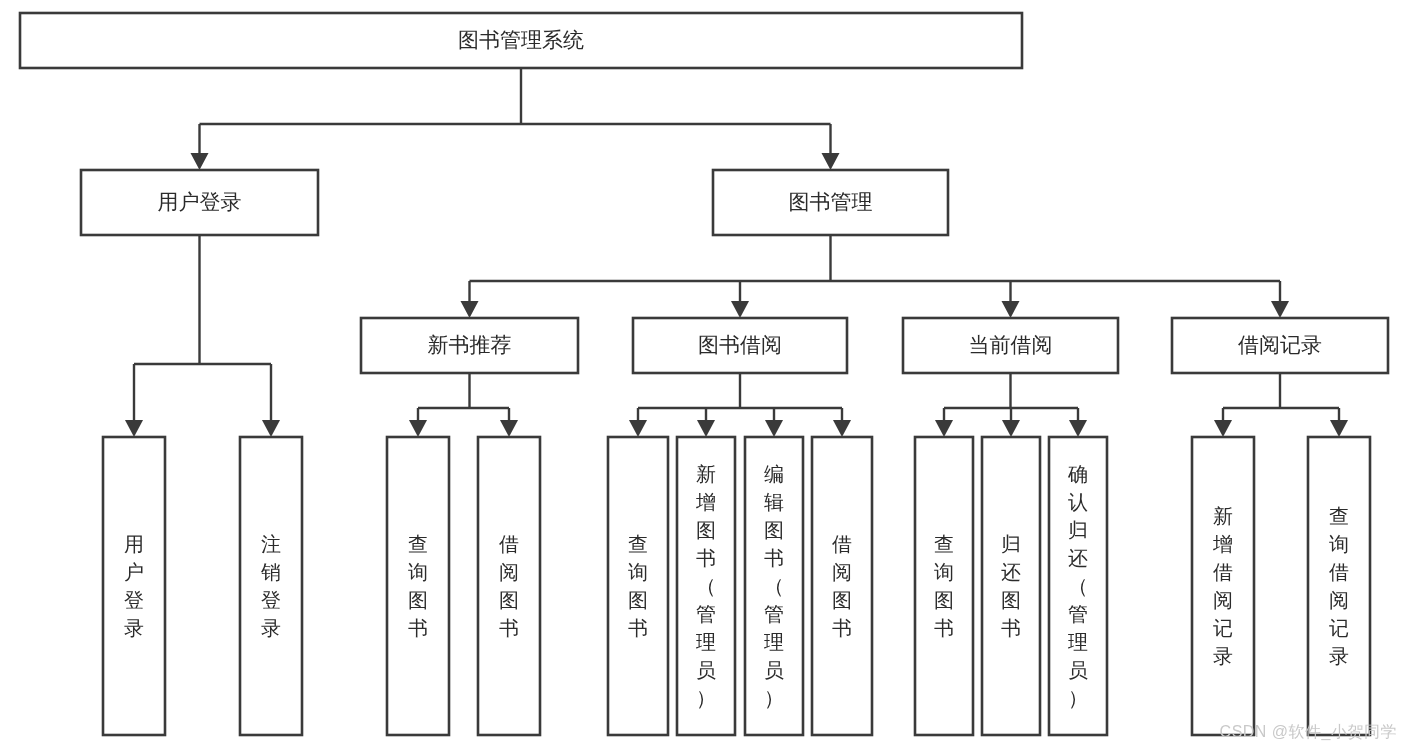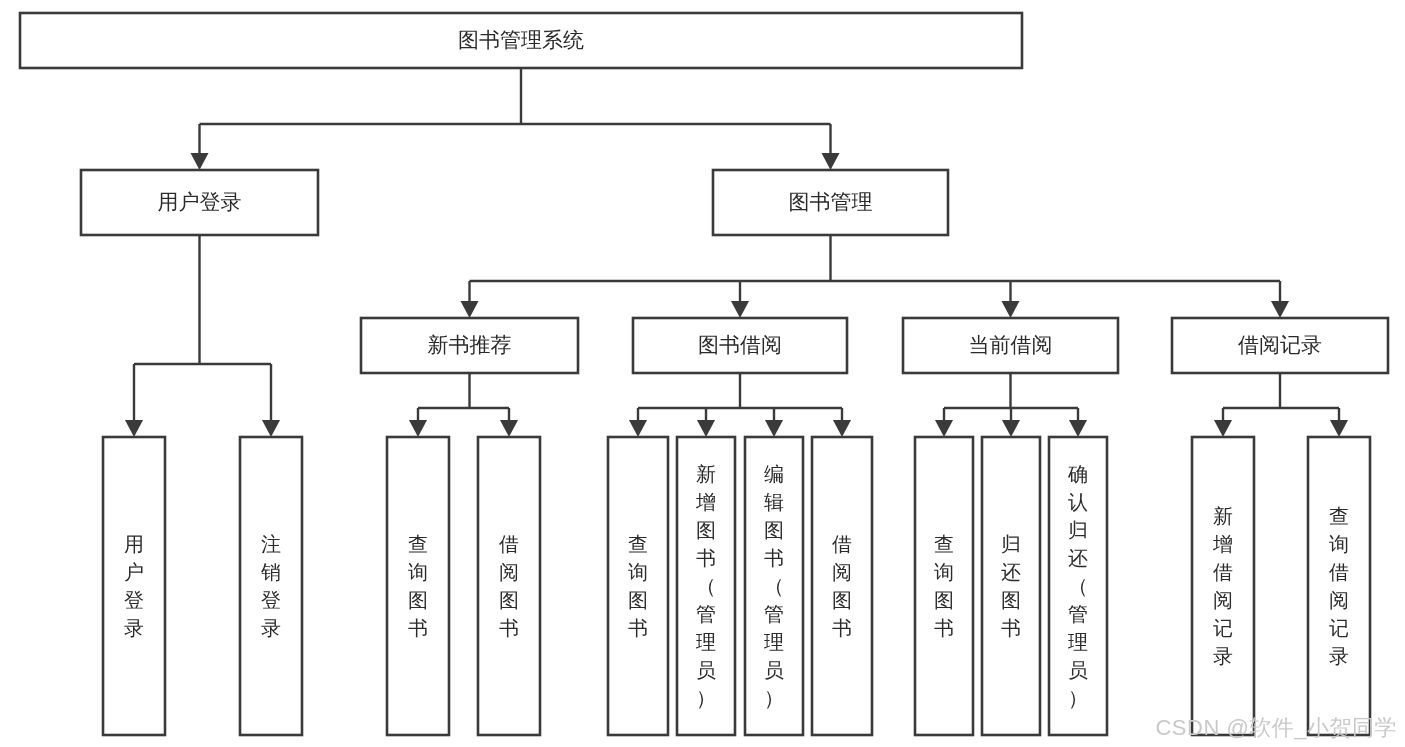--- a/index.html
+++ b/index.html
@@ -19,21 +19,21 @@
     font-size:21px;
     text-anchor:middle;
     dominant-baseline:middle;
     white-space:pre;
   }
   .node-label.vertical{font-size:20px;}
   .watermark{
     position:absolute;
     right:8px;bottom:4px;
     color:#c9c9c9;
-    font-size:22px;
+    font-size:16px;
     font-family:"Liberation Sans","DejaVu Sans",sans-serif;
     letter-spacing:0.5px;
     user-select:none;
     white-space:nowrap;
   }
 </style>
 </head>
 <body>
 
 <div id="diagram-root">

